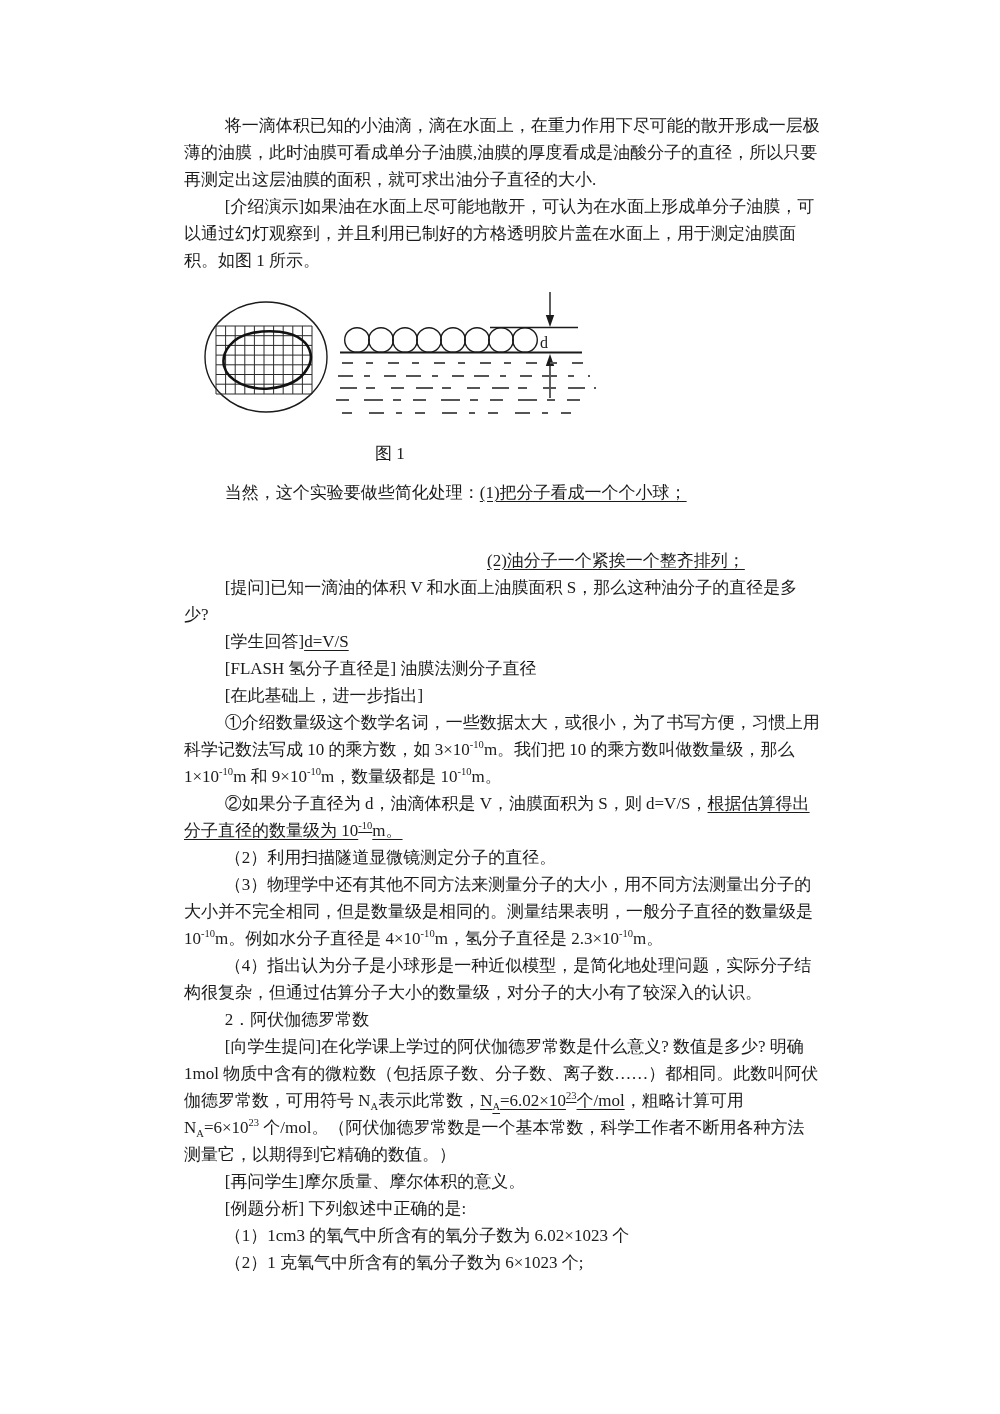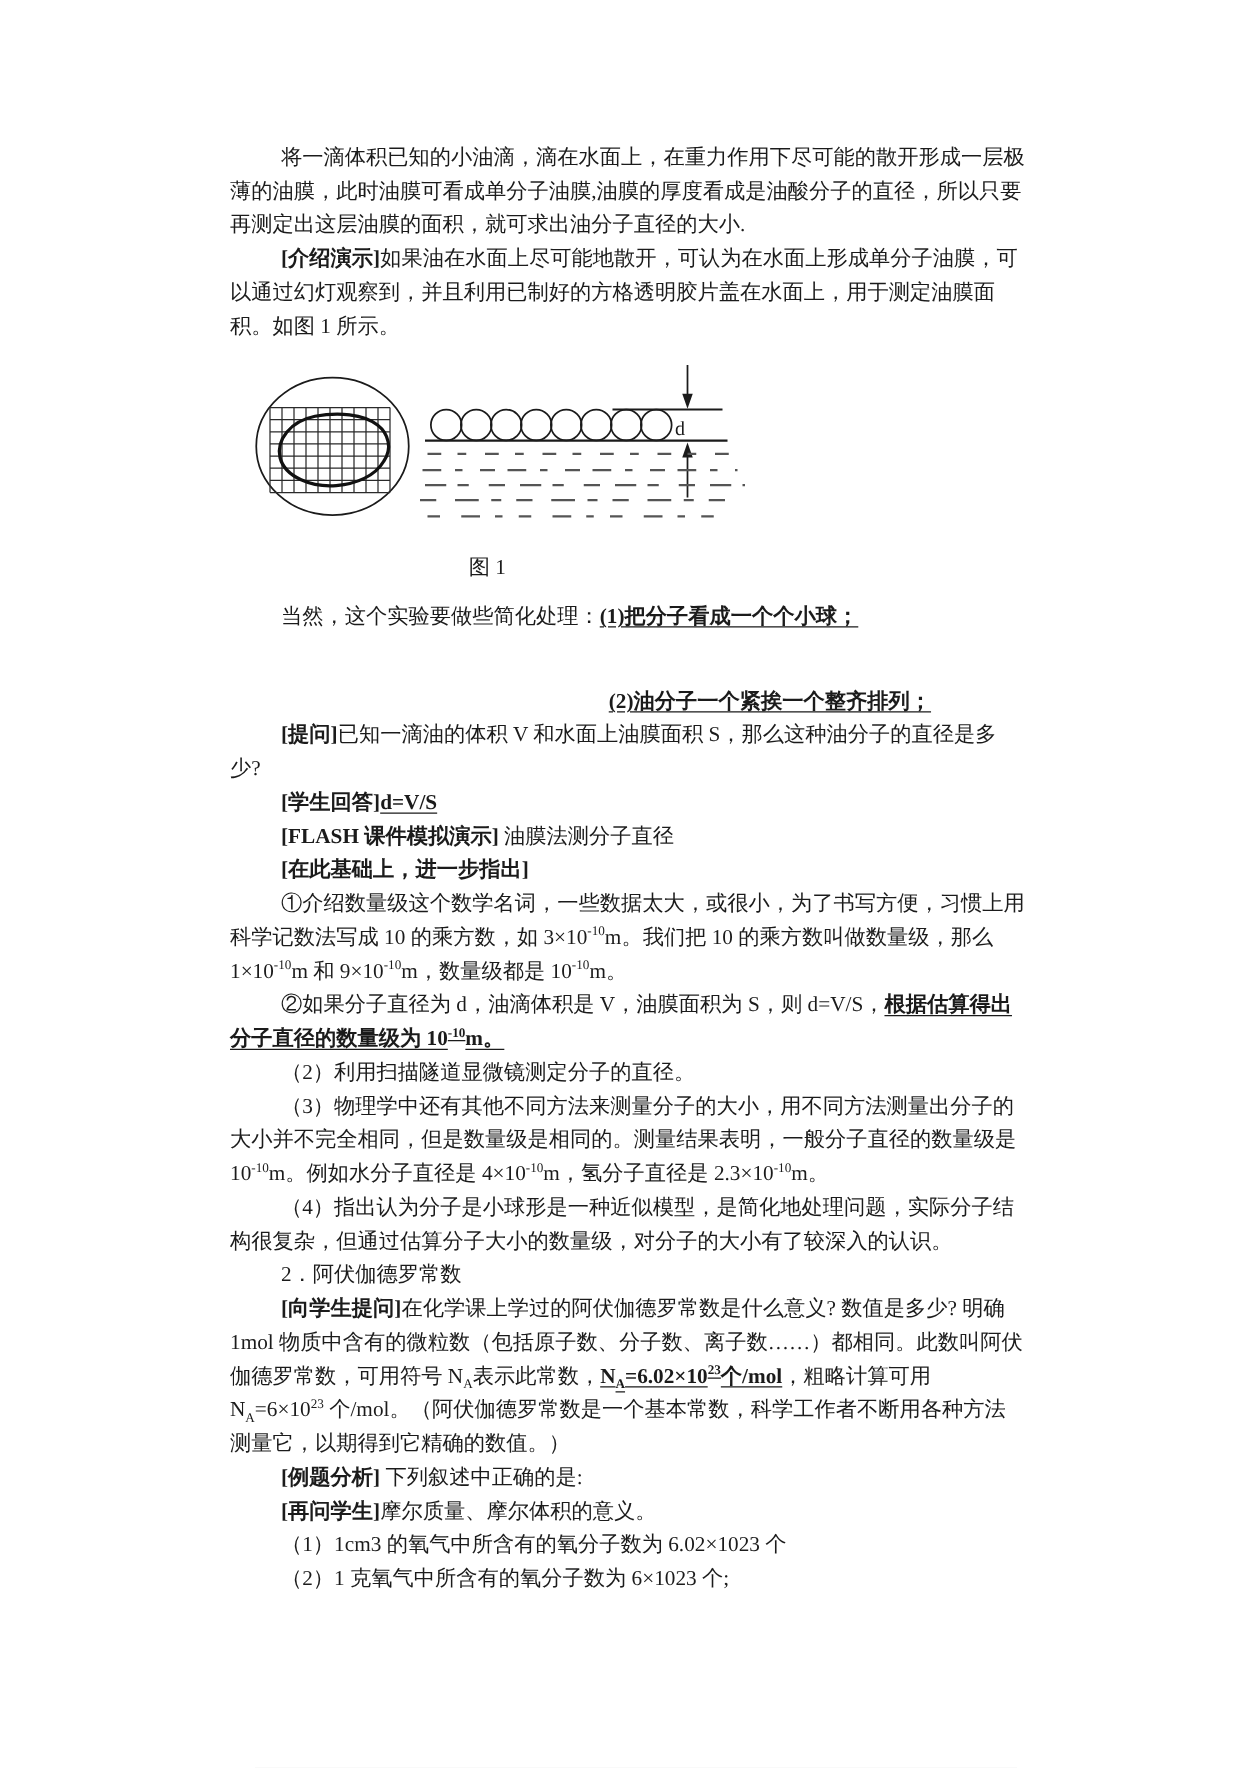--- a/index.html
+++ b/index.html
@@ -15,21 +15,21 @@
   }
   .content{
     position:absolute;
     left:184px;top:112px;
     width:636px;
     font-size:17px;
     line-height:27px;
   }
   .blk{margin:0;text-indent:2.4em;}
   .blk.item{text-indent:0;margin-left:303px;margin-top:41px;}
-  .bold{font-weight:700;}
+  .bold{font-weight:400;}
   .ul{text-decoration:underline;text-underline-offset:3px;}
   sup,sub{font-size:0.62em;line-height:0;text-align:center;}
   sup{vertical-align:super;}
   sub{vertical-align:sub;}
   .fig{margin:16px 0 0 6px;}
   .caption{margin:8px 0 12px 191px;text-indent:0;}
   .ln{fill:none;stroke:#1b1b1b;}
   .grid{stroke:#2a2a2a;stroke-width:1;}
   .blob{stroke:#111;stroke-width:2.6;}
   .mol{stroke-width:1.4;}
@@ -95,29 +95,29 @@
       </svg>
     </figure>
 
     <p class="blk caption">图 1</p>
 
     <div id="blocks-bottom">
         <p class="blk p"><span>当然，这个实验要做些简化处理：</span><span class="bold ul">(1)把分子看成一个个小球；</span></p>
         <p class="blk item"><span class="bold ul">(2)油分子一个紧挨一个整齐排列；</span></p>
         <p class="blk p"><span class="bold">[提问]</span><span>已知一滴油的体积 V 和水面上油膜面积 S，那么这种油分子的直径是多少?</span></p>
         <p class="blk p"><span class="bold">[学生回答]</span><span class="bold ul">d=V/S</span></p>
-        <p class="blk p"><span class="bold">[FLASH 课件模拟演示]</span><span> 油膜法测分子直径</span></p>
+        <p class="blk p"><span class="bold">[FLASH 氢分子直径是]</span><span> 油膜法测分子直径</span></p>
         <p class="blk p"><span class="bold">[在此基础上，进一步指出]</span></p>
         <p class="blk p"><span>①介绍数量级这个数学名词，一些数据太大，或很小，为了书写方便，习惯上用科学记数法写成 10 的乘方数，如 3×10</span><sup>-10</sup><span>m。我们把 10 的乘方数叫做数量级，那么 1×10</span><sup>-10</sup><span>m 和 9×10</span><sup>-10</sup><span>m，数量级都是 10</span><sup>-10</sup><span>m。</span></p>
         <p class="blk p"><span>②如果分子直径为 d，油滴体积是 V，油膜面积为 S，则 d=V/S，</span><span class="bold ul">根据估算得出分子直径的数量级为 10</span><sup class="bold ul">-10</sup><span class="bold ul">m。</span></p>
         <p class="blk p"><span>（2）利用扫描隧道显微镜测定分子的直径。</span></p>
         <p class="blk p"><span>（3）物理学中还有其他不同方法来测量分子的大小，用不同方法测量出分子的大小并不完全相同，但是数量级是相同的。测量结果表明，一般分子直径的数量级是 10</span><sup>-10</sup><span>m。例如水分子直径是 4×10</span><sup>-10</sup><span>m，氢分子直径是 2.3×10</span><sup>-10</sup><span>m。</span></p>
         <p class="blk p"><span>（4）指出认为分子是小球形是一种近似模型，是简化地处理问题，实际分子结构很复杂，但通过估算分子大小的数量级，对分子的大小有了较深入的认识。</span></p>
         <p class="blk p"><span>2．阿伏伽德罗常数</span></p>
         <p class="blk p"><span class="bold">[向学生提问]</span><span>在化学课上学过的阿伏伽德罗常数是什么意义? 数值是多少? 明确 1mol 物质中含有的微粒数（包括原子数、分子数、离子数……）都相同。此数叫阿伏伽德罗常数，可用符号 N</span><sub>A</sub><span>表示此常数，</span><span class="bold ul">N</span><sub class="bold ul">A</sub><span class="bold ul">=6.02×10</span><sup class="bold ul">23</sup><span class="bold ul">个/mol</span><span>，粗略计算可用 N</span><sub>A</sub><span>=6×10</span><sup>23</sup><span> 个/mol。（阿伏伽德罗常数是一个基本常数，科学工作者不断用各种方法测量它，以期得到它精确的数值。）</span></p>
+        <p class="blk p"><span class="bold">[再问学生]</span><span>摩尔质量、摩尔体积的意义。</span></p>
         <p class="blk p"><span class="bold">[例题分析]</span><span> 下列叙述中正确的是:</span></p>
-        <p class="blk p"><span class="bold">[再问学生]</span><span>摩尔质量、摩尔体积的意义。</span></p>
         <p class="blk p"><span>（1）1cm3 的氧气中所含有的氧分子数为 6.02×1023 个</span></p>
         <p class="blk p"><span>（2）1 克氧气中所含有的氧分子数为 6×1023 个;</span></p>
       </div>
 
   </div>
 </div>
 
 </body></html>

